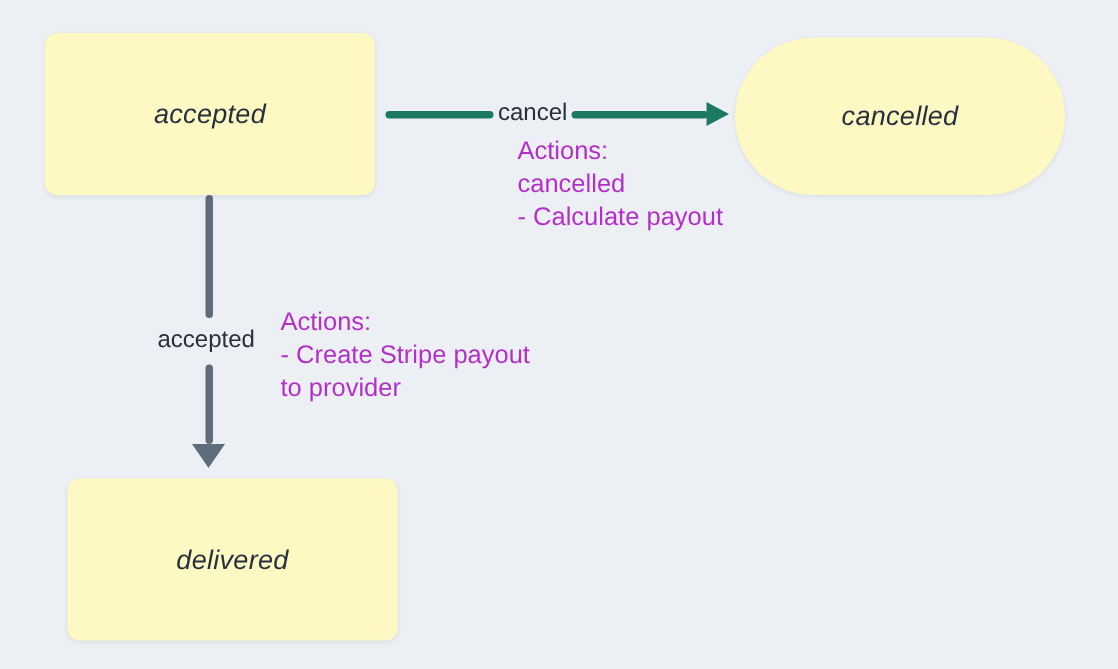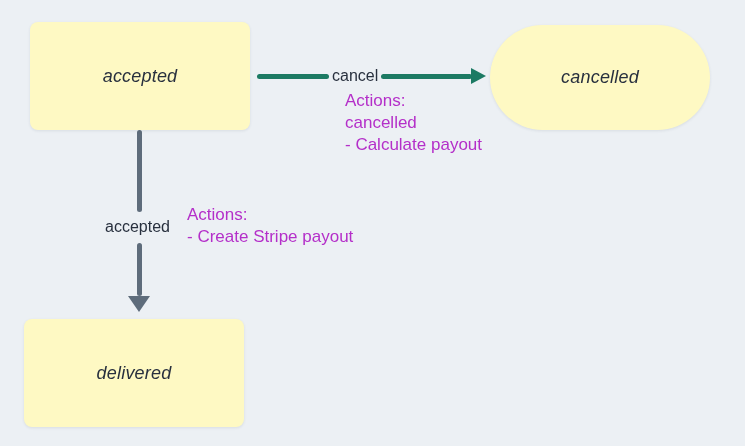--- a/index.html
+++ b/index.html
@@ -25,21 +25,21 @@
   }
   .node .node-label {
     font-style: italic;
     font-weight: 500;
     font-size: 18px;
     color: #28303e;
     letter-spacing: 0.2px;
   }
   .node-accepted  { left: 30px;  top: 22px;  width: 220px; height: 108px; border-radius: 8px; }
   .node-cancelled { left: 490px; top: 25px;  width: 220px; height: 105px; border-radius: 52.5px; }
-  .node-delivered { left: 24px;  top: 319px; width: 220px; height: 108px; border-radius: 8px; }
+  .node-delivered { left: 45px;  top: 319px; width: 220px; height: 108px; border-radius: 8px; }
 
   .edge-seg { position: absolute; border-radius: 3px; }
   .edge-green { background: #1c7a63; }
   .edge-gray  { background: #5e6c7b; }
 
   .cancel-seg-1 { left: 257px; top: 74px; width: 72px; height: 4.5px; }
   .cancel-seg-2 { left: 381px; top: 74px; width: 91px; height: 4.5px; }
   .cancel-arrowhead {
     position: absolute; left: 471px; top: 68px;
     width: 0; height: 0;
@@ -107,15 +107,16 @@
 
   <div class="actions-note cancel-actions">
     <div>Actions:</div>
     <div>cancelled</div>
     <div>- Calculate payout</div>
   </div>
 
   <div class="actions-note complete-actions">
     <div>Actions:</div>
     <div>- Create Stripe payout</div>
+    <div>to provider</div>
   </div>
 
 </div>
 
 </body></html>

